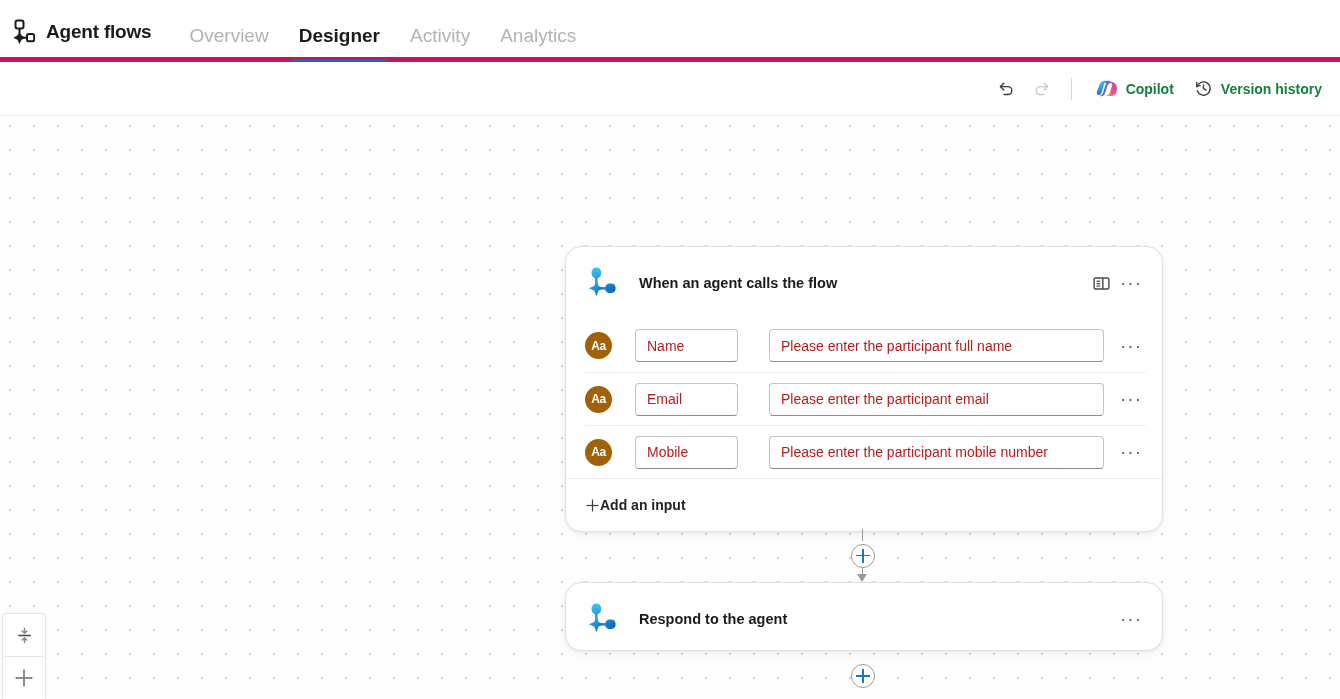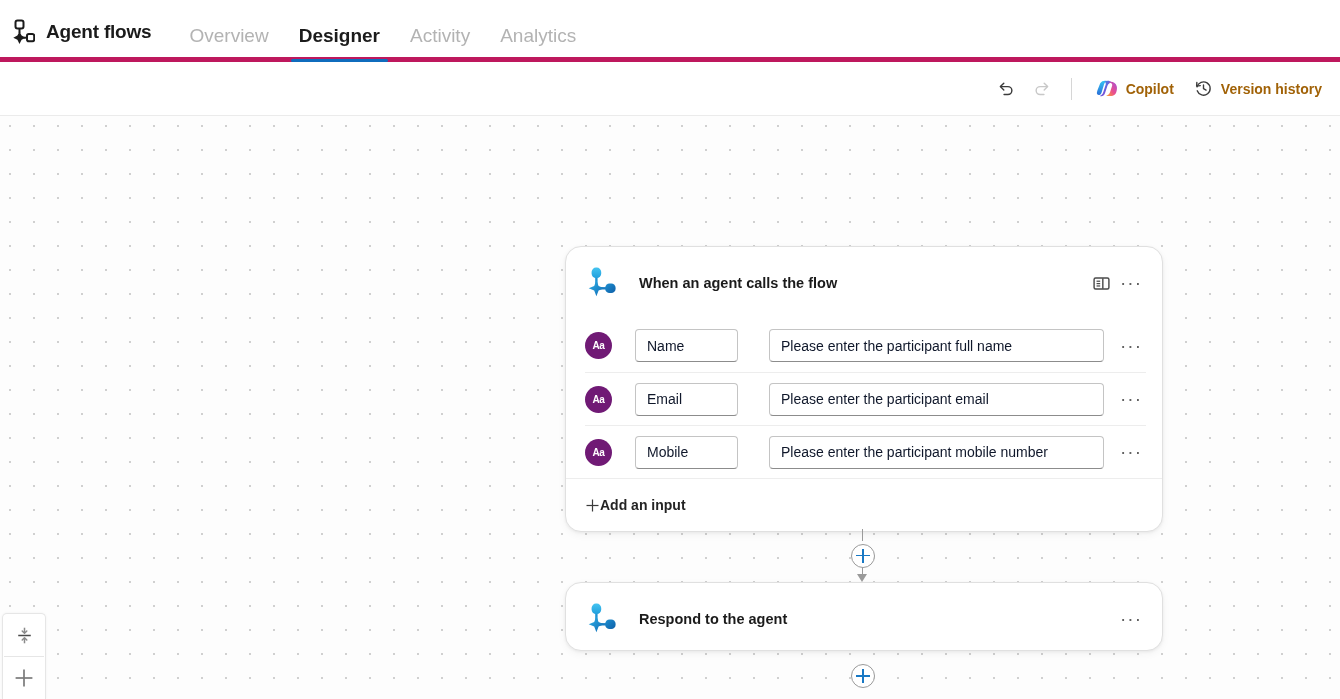--- a/index.html
+++ b/index.html
@@ -86,21 +86,21 @@
   }
   .cmd-btn {
     display: flex;
     align-items: center;
     gap: 8px;
     height: 32px;
     padding: 0 10px;
     border-radius: 4px;
     cursor: pointer;
     font-size: 14px;
-    color: #a16207;
+    color: #15803d;
     font-weight: bold;
     white-space: nowrap;
   }
   .cmd-btn.icon-only { padding: 0 9px; }
   .cmd-btn.disabled { cursor: default; }
   .cmd-sep {
     width: 1px;
     height: 22px;
     background: #d6d6d6;
     margin: 0 14px 0 10px;
@@ -174,41 +174,41 @@
     display: flex;
     align-items: center;
     height: 53px;
     border-top: 1px solid #ededed;
   }
   .input-row:first-child { border-top: none; }
   .type-badge {
     width: 27px; height: 27px;
     flex: 0 0 27px;
     border-radius: 50%;
-    background: #701a75;
+    background: #a16207;
     color: #ffffff;
     display: flex;
     align-items: center;
     justify-content: center;
-    font-size: 10px;
+    font-size: 12px;
     font-weight: bold;
     letter-spacing: -0.3px;
     cursor: pointer;
   }
   .field {
     height: 33px;
     border: 1px solid #c4c4c4;
     border-bottom-color: #8c8c8c;
     border-radius: 4px;
     background: #ffffff;
     display: flex;
     align-items: center;
     padding: 0 11px;
     font-size: 14px;
-    color: #0f172a;
+    color: #b91c1c;
     cursor: text;
     overflow: hidden;
     white-space: nowrap;
     text-align: right;
   }
   .field-key { width: 103px; flex: 0 0 103px; margin-left: 23px; }
   .field-val { flex: 1 1 auto; margin-left: 31px; }
   .row-menu {
     width: 30px; flex: 0 0 30px;
     display: flex; align-items: center; justify-content: center;

